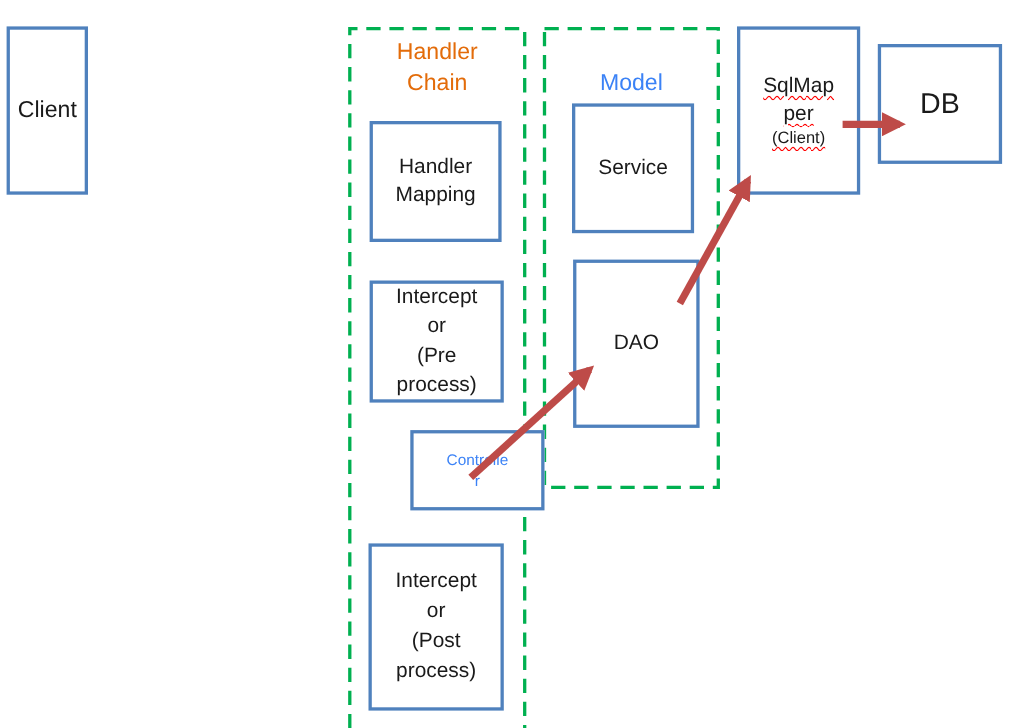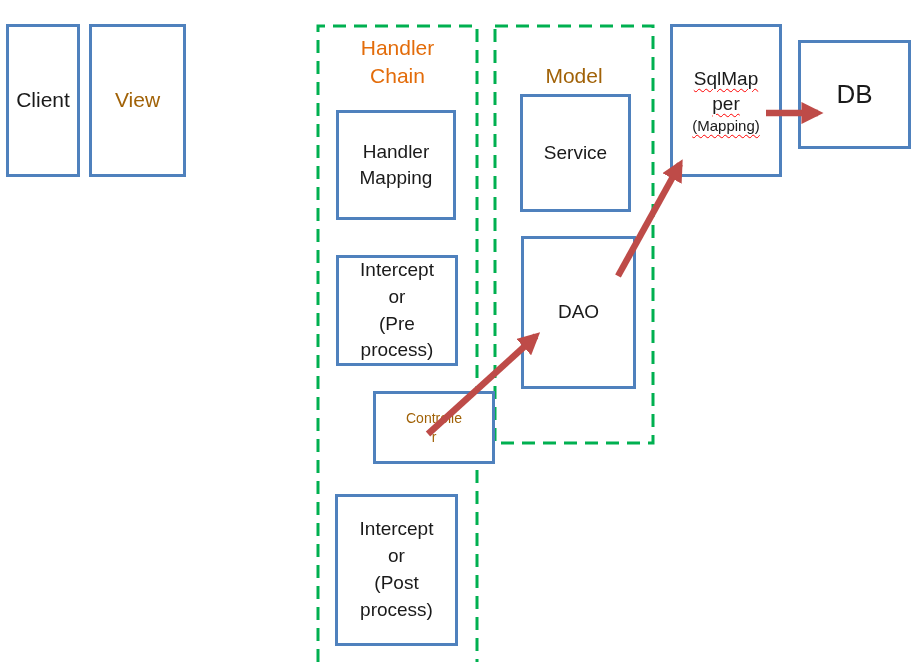--- a/index.html
+++ b/index.html
@@ -9,21 +9,21 @@
     font-family:"Liberation Sans","DejaVu Sans",sans-serif;
     color:#1a1a1a;
     border-radius:19px;
   }
   .box {
     position:absolute; box-sizing:border-box;
     border:3px solid #4f81bd; background:#ffffff;
     display:flex; flex-direction:column; align-items:center; justify-content:center;
     text-align:center; font-size:19px; line-height:1.38;
   }
-  .teal { color:#a16207; }
+  .teal { color:#3b82f6; }
   .orange { color:#e36c0a; }
   .group-title {
     position:absolute; text-align:center; font-size:21px; line-height:1.32;
   }
   
   #box-client            { left:6px;   top:24px;  width:74px;  height:153px; font-size:21px; }
   #box-view              { left:89px;  top:24px;  width:97px;  height:153px; font-size:21px; }
   #box-dispatcher        { left:189px; top:24px;  width:108px; height:153px; font-size:16px; line-height:1.45; }
   
   #handler-chain-title   { left:318px; top:34px;  width:159px; }
@@ -60,23 +60,20 @@
     <path d="M318,662 L318,26 L477,26 L477,662" fill="none" stroke="#00b050" stroke-width="3" stroke-dasharray="13 8"></path>
     <rect x="495" y="26" width="158" height="417" fill="none" stroke="#00b050" stroke-width="3" stroke-dasharray="13 8"></rect>
   </svg>
 
   <div id="handler-chain-title" class="group-title orange">Handler<br>Chain</div>
   <div id="model-title" class="group-title teal">Model</div>
 
   <div id="box-client" class="box">
     <span>Client</span>
   </div>
-  <div id="box-view" class="box teal">
-    <span>View</span>
-  </div>
 
   <div id="box-handler-mapping" class="box">
     <span>Handler<br>Mapping</span>
   </div>
   <div id="box-interceptor-pre" class="box">
     <span>Intercept<br>or<br>(Pre<br>process)</span>
   </div>
   <div id="box-controller" class="box teal">
     <span>Controlle<br>r</span>
   </div>
@@ -87,21 +84,21 @@
   <div id="box-service" class="box">
     <span>Service</span>
   </div>
   <div id="box-dao" class="box">
     <span>DAO</span>
   </div>
 
   <div id="box-sqlmapper" class="box">
     <span class="spell">SqlMap</span>
     <span class="spell">per</span>
-    <span class="spell small">(Mapping)</span>
+    <span class="spell small">(Client)</span>
   </div>
   <div id="box-db" class="box">
     <span>DB</span>
   </div>
 
   <svg id="arrows-layer" class="layer" width="923" height="662" viewBox="0 0 923 662">
     <defs>
       <marker id="arrowhead" viewBox="0 0 10 10" refX="7.5" refY="5" markerWidth="3.4" markerHeight="3.4" orient="auto-start-reverse">
         <path d="M0,0 L10,5 L0,10 Z" fill="#be4b48"></path>
       </marker>

